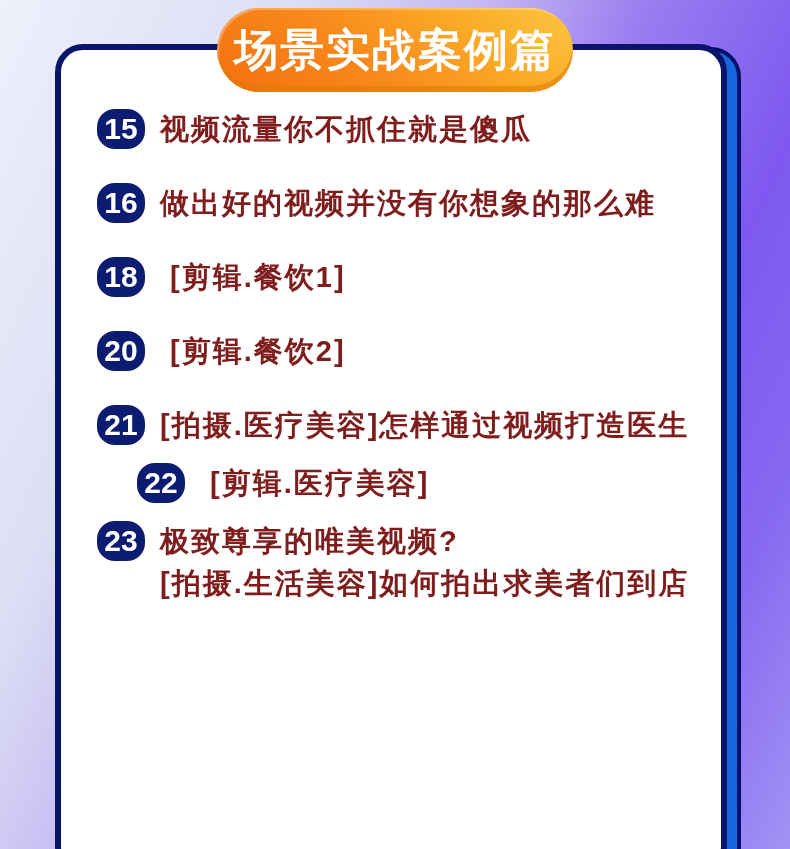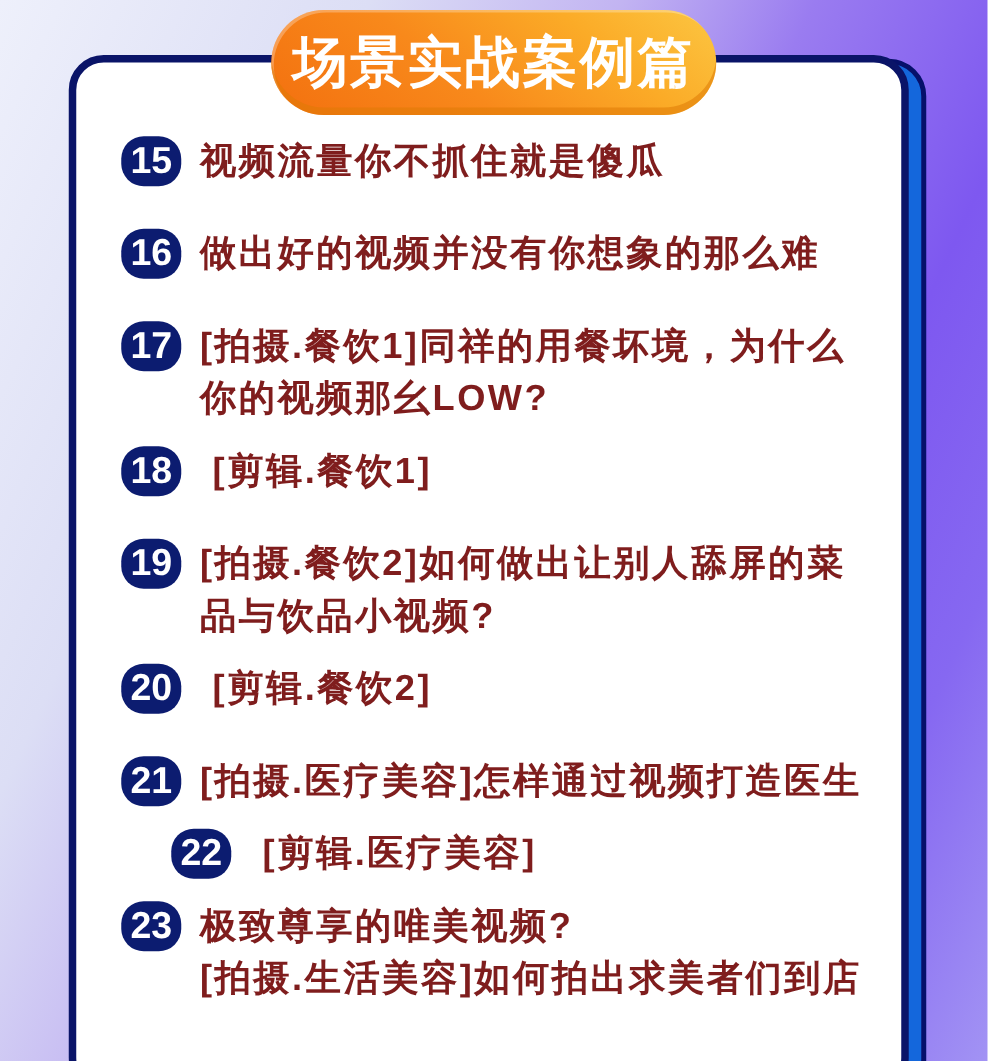--- a/index.html
+++ b/index.html
@@ -121,34 +121,26 @@
   <div class="item">
     <span class="num">15</span>
     <div class="text"><div>视频流量你不抓住就是傻瓜</div></div>
   </div>
 
   <div class="item">
     <span class="num">16</span>
     <div class="text"><div>做出好的视频并没有你想象的那么难</div></div>
   </div>
 
-  <div class="item two-line">
-    <span class="num">17</span>
-    <div class="text"><div>[拍摄.餐饮1]同祥的用餐坏境，为什么</div><div>你的视频那幺LOW?</div></div>
-  </div>
 
   <div class="item">
     <span class="num">18</span>
     <div class="text"><div> [剪辑.餐饮1]</div></div>
   </div>
 
-  <div class="item two-line">
-    <span class="num">19</span>
-    <div class="text"><div>[拍摄.餐饮2]如何做出让别人舔屏的菜</div><div>品与饮品小视频?</div></div>
-  </div>
 
   <div class="item">
     <span class="num">20</span>
     <div class="text"><div> [剪辑.餐饮2]</div></div>
   </div>
 
   <div class="item two-line">
     <span class="num">21</span>
     <div class="text"><div>[拍摄.医疗美容]怎样通过视频打造医生</div></div>
   </div>

